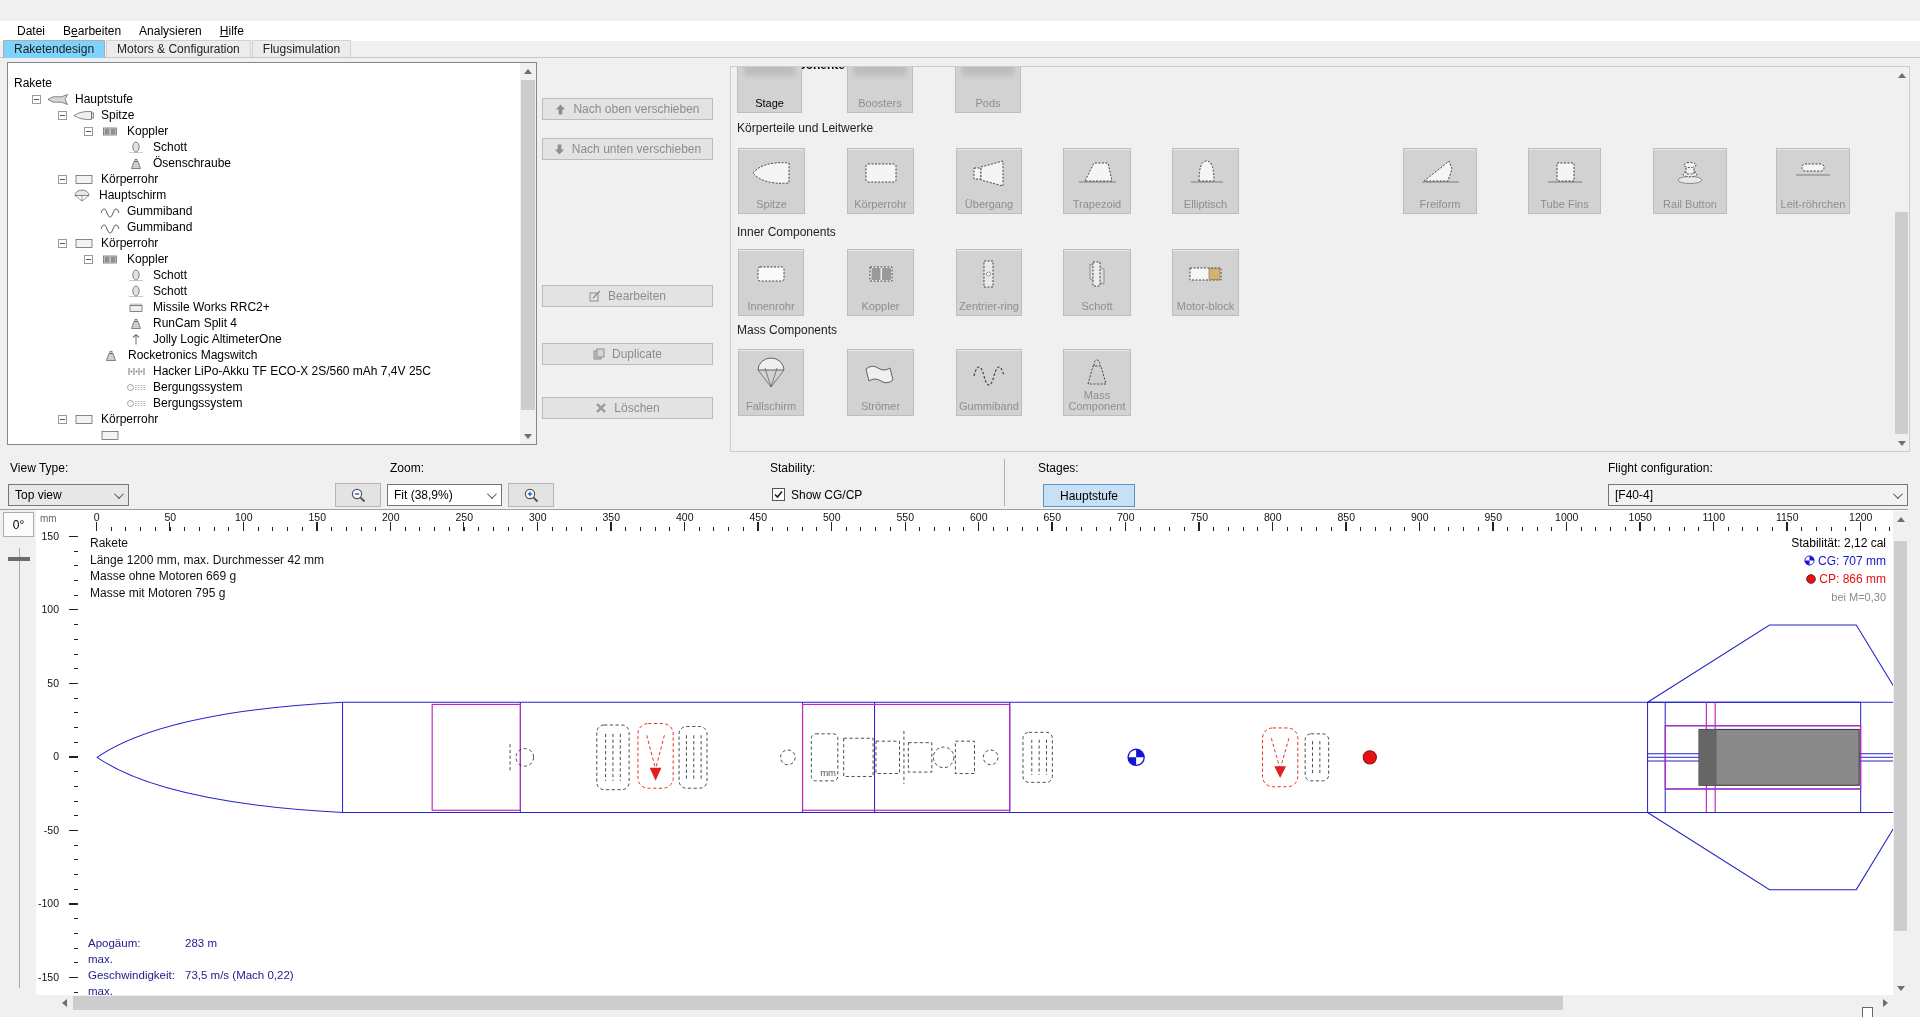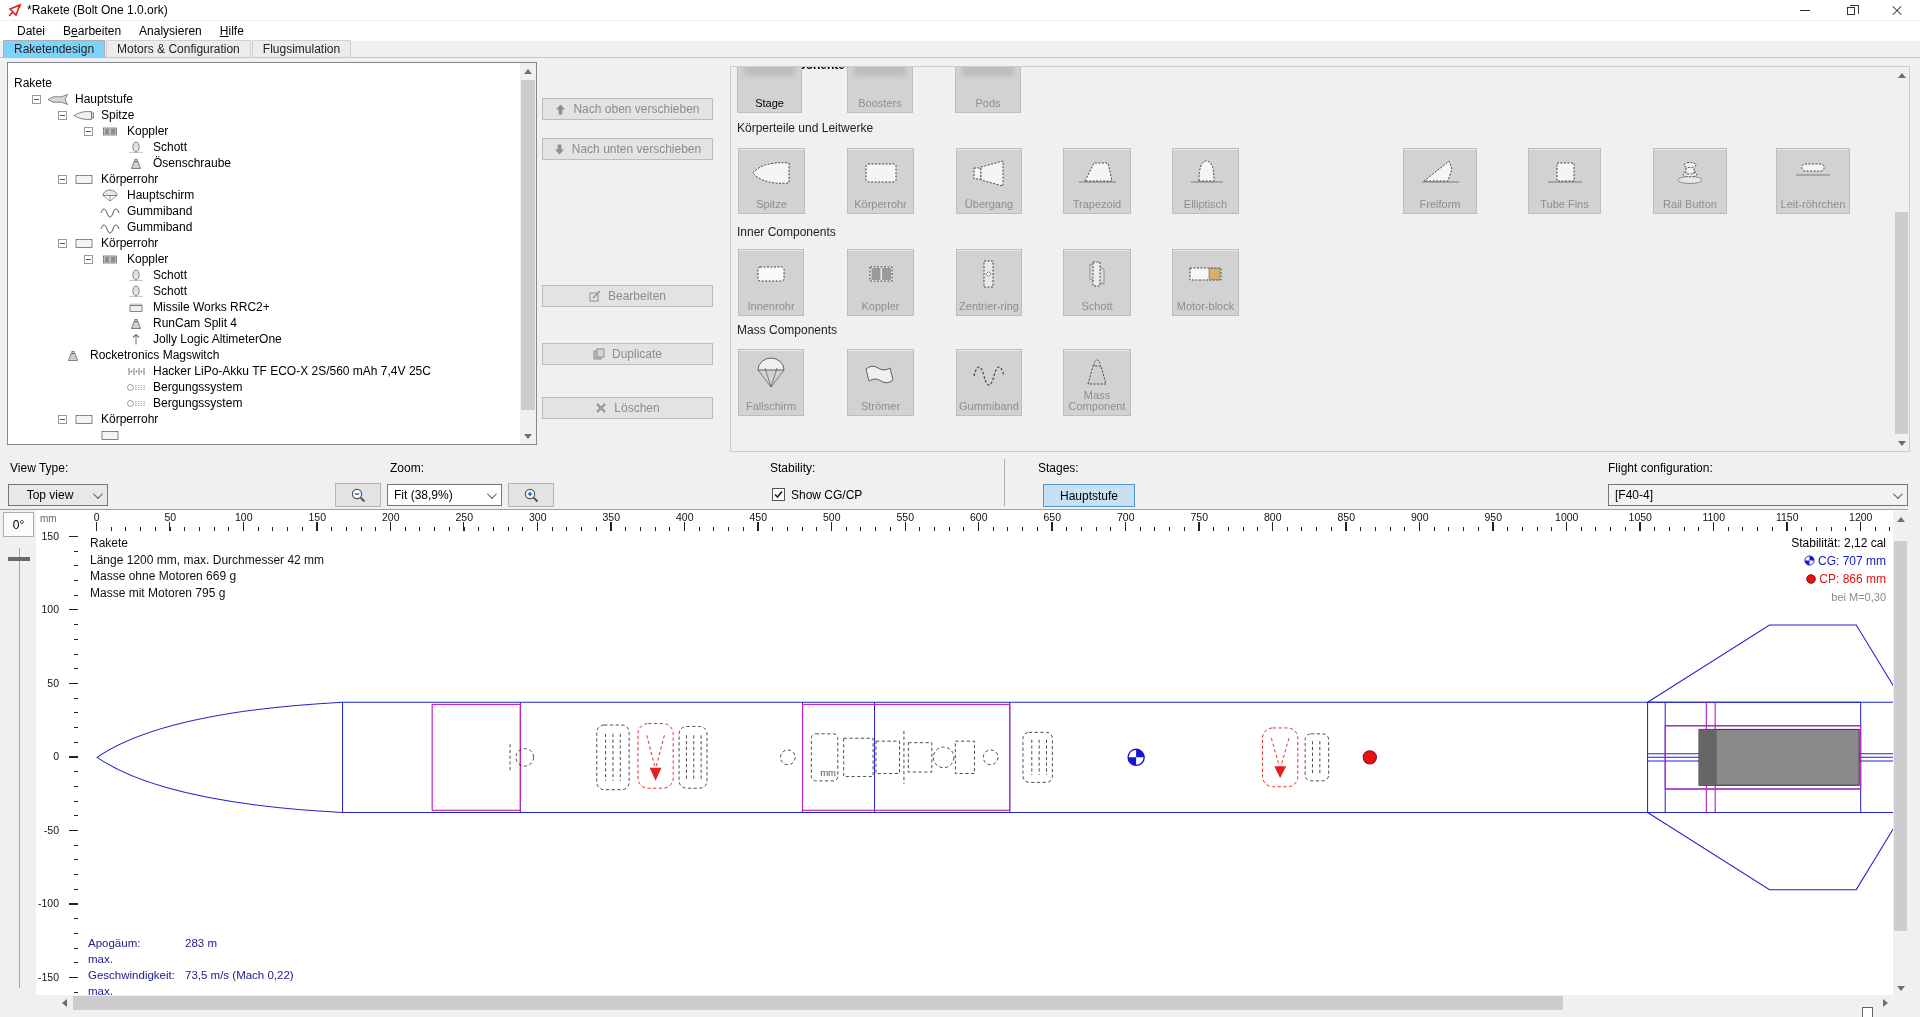--- a/index.html
+++ b/index.html
@@ -110,36 +110,20 @@
   .baytxt{font-size:6.5px;fill:#555;font-family:"Liberation Sans",sans-serif;}
 
   .mini-check{position:absolute;left:1862px;top:1007px;width:11px;height:11px;border:1px solid #666;background:#fff;}
   .bottom-strip{position:absolute;left:0;top:1011px;width:1920px;height:6px;background:#f0f0f0;}
 </style>
 </head>
 <body>
 
 <div class="root">
 
-  <div class="titlebar">
-    <svg class="app-icon" width="15" height="15" viewBox="0 0 15 15">
-      <path d="M2,13 L6,9 L9,12 L13,2 L3,6 L6,9" fill="none" stroke="#d22" stroke-width="1.6"></path>
-      <circle cx="12" cy="3" r="1.6" fill="#d22"></circle>
-    </svg>
-    <span class="title-text">*Rakete (Bolt One 1.0.ork)</span>
-    <div class="winbtn wb-min">
-        <div class="glyph-min"></div>
-      </div>
-    <div class="winbtn wb-max">
-        <div class="glyph-restore"></div>
-      </div>
-    <div class="winbtn wb-close">
-        <div class="glyph-close"></div>
-      </div>
-  </div>
 
   <div class="menubar">
     <span class="menu-item"><span>Datei</span><span class="u"></span><span></span></span>
     <span class="menu-item"><span>B</span><span class="u">e</span><span>arbeiten</span></span>
     <span class="menu-item"><span>Analysieren</span><span class="u"></span><span></span></span>
     <span class="menu-item"><span></span><span class="u">H</span><span>ilfe</span></span>
   </div>
 
   <div class="tabbar">
     <div class="tab active">Raketendesign</div>
@@ -190,21 +174,21 @@
           </svg>
         <span class="tlabel">Ösenschraube</span>
         </div>
       <div class="trow" style="padding-left:50px">
         <span class="exp"></span>
         <svg class="ticon" width="22" height="13" viewBox="0 0 22 13">
             <rect x="3" y="2.5" width="16" height="8" fill="#f4f4f4" stroke="#555" stroke-width="0.7"></rect>
           </svg>
         <span class="tlabel">Körperrohr</span>
         </div>
-      <div class="trow" style="padding-left:91px">
+      <div class="trow" style="padding-left:63px">
         <svg class="ticon" width="22" height="13" viewBox="0 0 22 13">
             <path d="M4,6.5 A7,5.5 0 0 1 18,6.5 Z" fill="#e8e8e8" stroke="#555" stroke-width="0.7"></path>
             <path d="M4,6.5 L11,12 L18,6.5 M11,6.5 L11,12" fill="none" stroke="#555" stroke-width="0.6"></path>
           </svg>
         <span class="tlabel">Hauptschirm</span>
         </div>
       <div class="trow" style="padding-left:91px">
         <svg class="ticon" width="22" height="13" viewBox="0 0 22 13">
             <path d="M2,8 C4,2.5 6,2.5 8,8 S12,13.5 14,8 S18,2.5 20,8" fill="none" stroke="#555" stroke-width="1"></path>
           </svg>
@@ -259,21 +243,21 @@
             <rect x="10" y="2.3" width="2" height="2.2" fill="none" stroke="#555" stroke-width="0.7"></rect>
           </svg>
         <span class="tlabel">RunCam Split 4</span>
         </div>
       <div class="trow" style="padding-left:117px">
         <svg class="ticon" width="22" height="13" viewBox="0 0 22 13">
             <path d="M11,1.5 L11,11.5 M11,1.5 L8,4.5 M11,1.5 L14,4.5" fill="none" stroke="#777" stroke-width="1.1"></path>
           </svg>
         <span class="tlabel">Jolly Logic AltimeterOne</span>
         </div>
-      <div class="trow" style="padding-left:54px">
+      <div class="trow" style="padding-left:92px">
         <svg class="ticon" width="22" height="13" viewBox="0 0 22 13">
             <path d="M6.5,11.5 L9,4.5 L13,4.5 L15.5,11.5 Z" fill="#cfcfcf" stroke="#555" stroke-width="0.7"></path>
             <rect x="10" y="2.3" width="2" height="2.2" fill="none" stroke="#555" stroke-width="0.7"></rect>
           </svg>
         <span class="tlabel">Rocketronics Magswitch</span>
         </div>
       <div class="trow" style="padding-left:117px">
         <svg class="ticon" width="22" height="13" viewBox="0 0 22 13">
             <path d="M4,3 V10 M9,3 V10 M14,3 V10 M19,3 V10" stroke="#777" stroke-width="1"></path>
             <circle cx="6.5" cy="6.5" r="0.9" fill="#777"></circle>
@@ -509,21 +493,21 @@
           <div class="tri-up"></div>
         </div>
       <div class="sb-thumb" style="left:1px;top:145px;width:13px;height:222px;"></div>
       <div class="sb-btn" style="left:0;top:368px;width:15px;">
           <div class="tri-down"></div>
         </div>
     </div>
   </div>
 
   <div class="ctl-label" style="left:10px;top:461px;">View Type:</div>
-  <div class="combo" style="left:8px;top:484px;width:100px;background:#e8e8e8;justify-content:center;">
+  <div class="combo" style="left:8px;top:484px;width:121px;background:#e8e8e8;">
     <span>Top view</span>
       <span class="chev"></span>
     </div>
 
   <div class="ctl-label" style="left:390px;top:461px;">Zoom:</div>
   <div class="sq-btn" style="left:335px;top:483px;">
     <svg width="17" height="17" viewBox="0 0 17 17">
         <circle cx="7" cy="7" r="4.6" fill="#fff" stroke="#555" stroke-width="1.2"></circle>
         <line x1="10.6" y1="10.6" x2="14.5" y2="14.5" stroke="#555" stroke-width="2"></line>
         <line x1="4.8" y1="7" x2="9.2" y2="7" stroke="#2060c0" stroke-width="1.4"></line>

